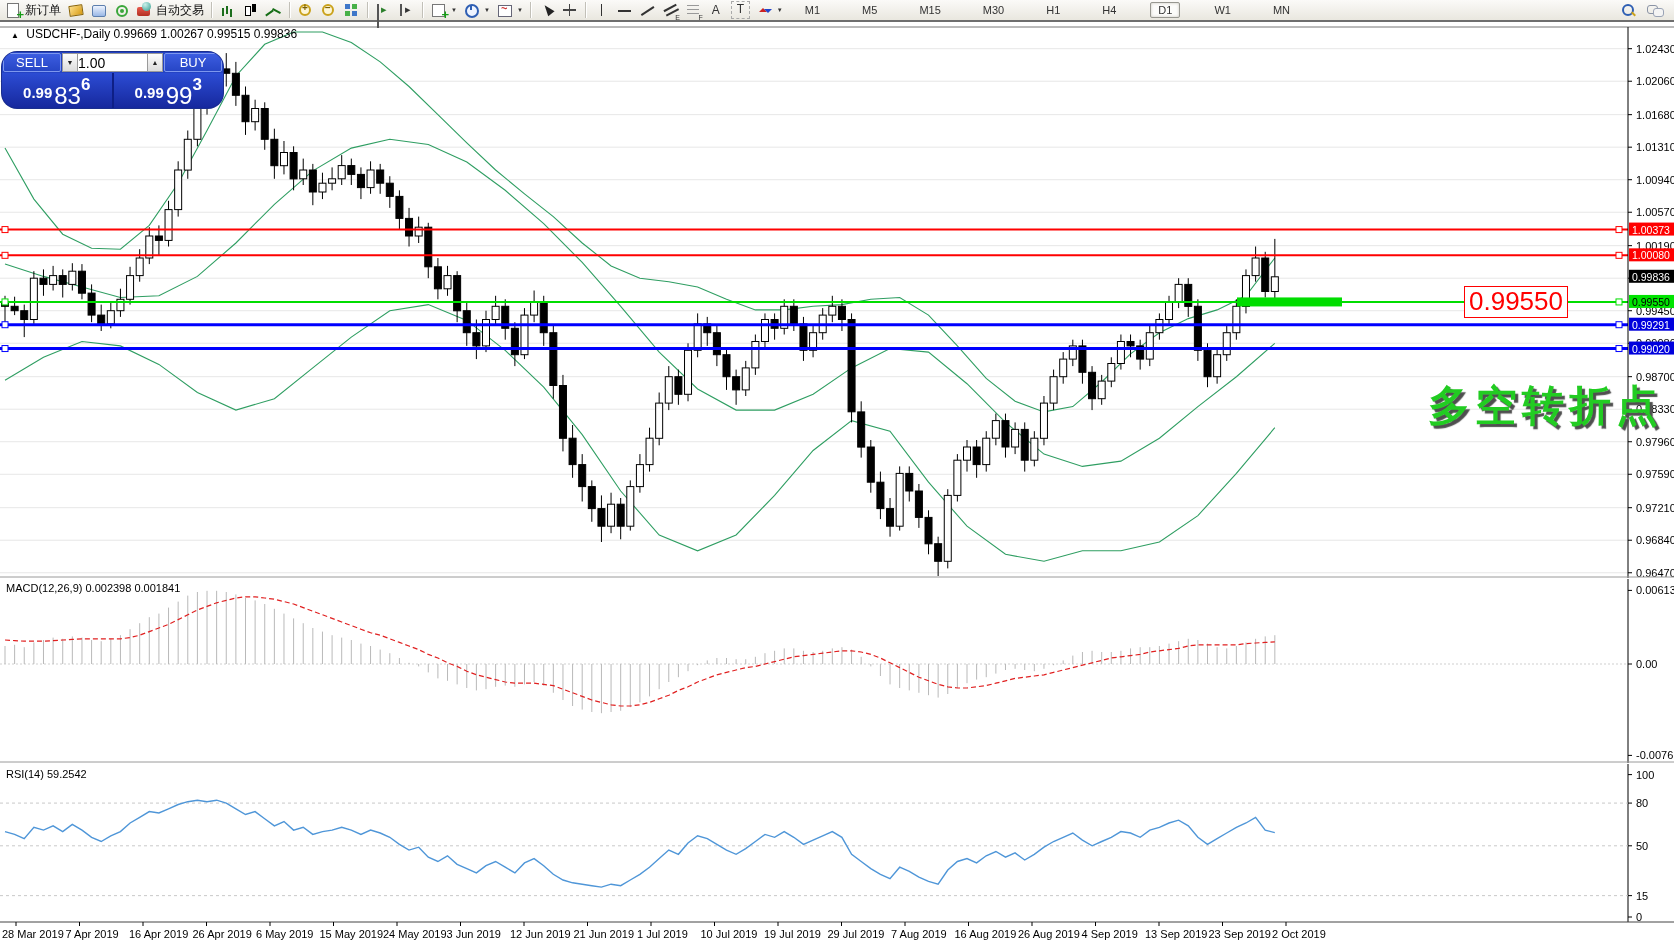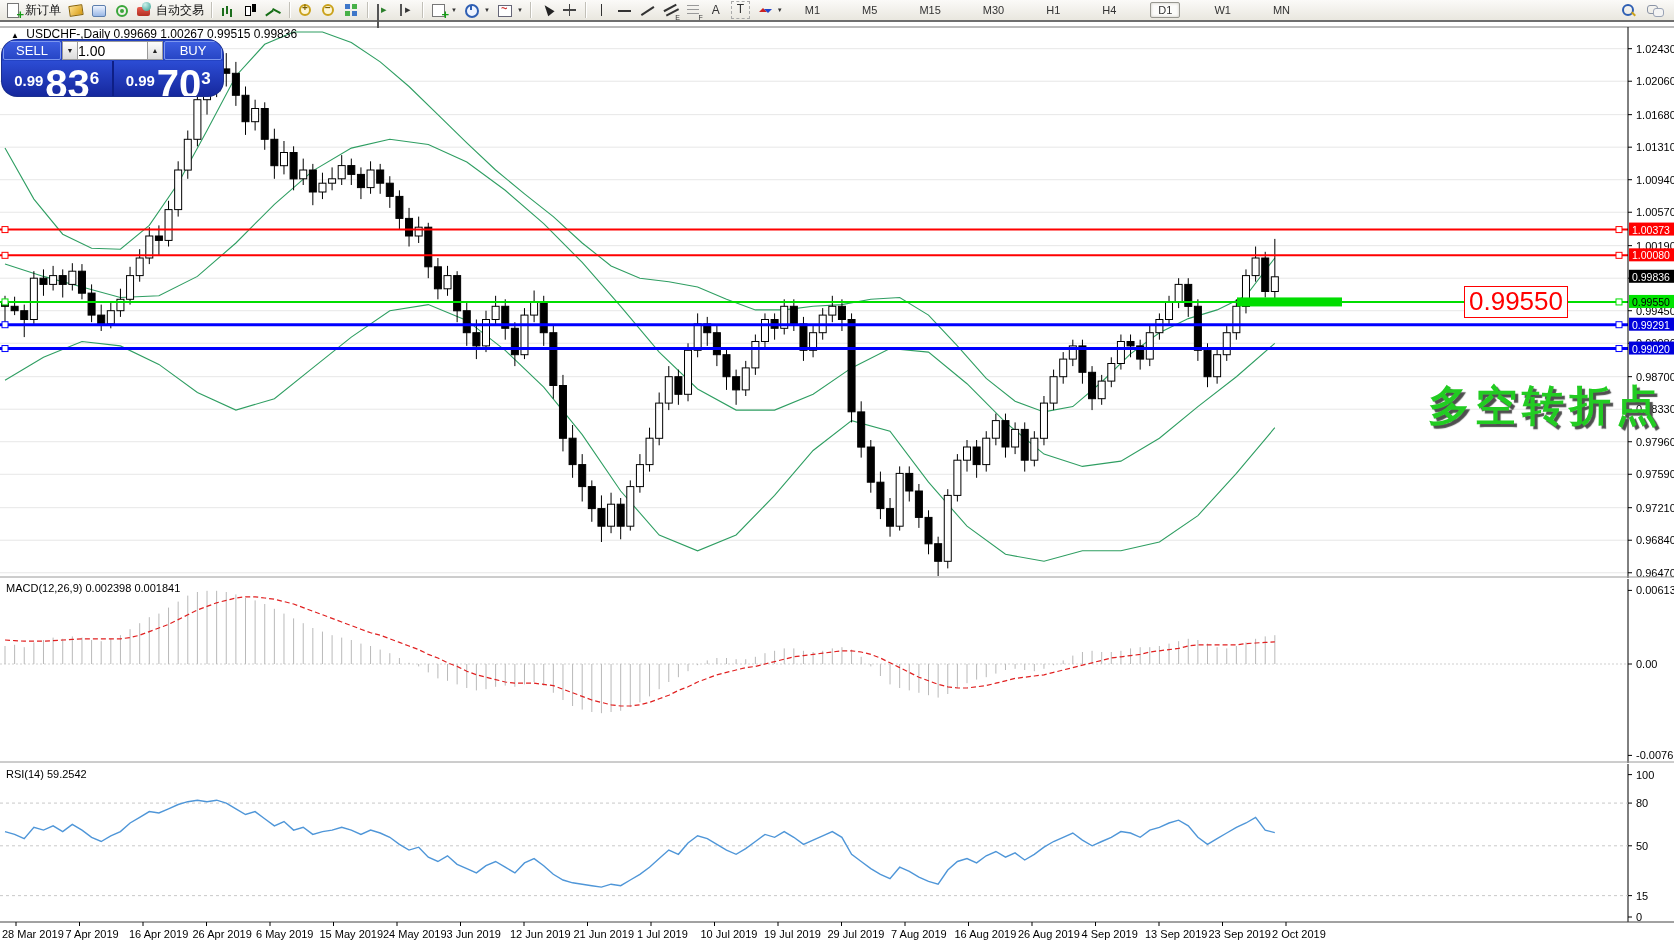--- a/index.html
+++ b/index.html
@@ -63,34 +63,34 @@
   .ic-arrows-icon::after{content:"";position:absolute;left:8px;top:7px;width:0;height:0;border:4px solid transparent;border-top-color:#24c;}
   .ic-search-icon::before{content:"";position:absolute;left:2px;top:2px;width:8px;height:8px;border:2px solid #2f5fb3;border-radius:50%;}
   .ic-search-icon::after{content:"";position:absolute;left:11px;top:11px;width:5px;height:2px;background:#caa21b;transform:rotate(45deg);}
   .ic-chat-icon::before{content:"";position:absolute;left:0;top:3px;width:9px;height:7px;border:1.5px solid #8a93a5;border-radius:3px;}
   .ic-chat-icon::after{content:"";position:absolute;left:6px;top:6px;width:9px;height:7px;border:1.5px solid #9aa3b5;border-radius:3px;background:#f4f4f4;}
   
   #chart-svg{position:absolute;left:0;top:0;z-index:1;}
   #chart-svg text{font-family:"Liberation Sans",sans-serif;}
   .chart-title{position:absolute;left:11px;top:27px;z-index:2;font-size:12px;color:#000;white-space:nowrap;}
   .chart-title .collapse{font-size:8px;margin-right:4px;}
-  .trade-panel{position:absolute;left:2px;top:40px;width:221px;z-index:3;border-radius:15px;overflow:hidden;
+  .trade-panel{position:absolute;left:2px;top:52px;width:221px;z-index:3;border-radius:15px;overflow:hidden;
     box-shadow:0 0 0 1px #1b2f8e;background:#1c34ad;}
   .tp-header{display:flex;align-items:stretch;height:21px;background:#2443c4;}
   .tp-btn{flex:0 0 58px;background:linear-gradient(#3c5de0,#2746c6);border:1px solid #7d97ee;border-radius:2px;
     color:#fff;font-size:13px;margin:1px;padding:0;}
   .tp-spin{flex:1;display:flex;align-items:stretch;margin:1px 0;}
   .tp-arrow{width:16px;background:linear-gradient(#fdfdfd,#dcdcdc);border:1px solid #9a9a9a;font-size:7px;padding:0;color:#222;}
   .tp-vol{flex:1;width:50px;border:1px solid #9a9a9a;border-left:none;border-right:none;font-size:14px;
     text-align:left;padding:0 10px 0 0;font-family:"Liberation Sans",sans-serif;}
   .tp-prices{display:flex;height:35px;background:#0e1f86;gap:2px;}
   .tp-price{flex:1;display:flex;align-items:baseline;justify-content:center;color:#fff;
     background:linear-gradient(#2c4cd4,#16289d);padding-top:2px;}
   .tp-small{font-size:15px;font-weight:bold;align-self:flex-end;margin:0 2px 7px 0;}
-  .tp-big{font-size:40px;font-weight:bold;line-height:42px;}
+  .tp-big{font-size:24px;font-weight:normal;line-height:42px;}
   .tp-sup{font-size:17px;font-weight:bold;position:relative;top:-14px;}
   .price-note{position:absolute;left:1464px;top:286px;width:102px;height:30px;z-index:2;
     border:1px solid #ff0000;color:#ff0000;background:#fff;font-size:26px;line-height:29px;text-align:center;}
   .cn-note{position:absolute;left:1428px;top:378px;z-index:2;font-size:42px;font-weight:bold;color:#22cc22;
     letter-spacing:5px;text-shadow:3px 3px 1px #4f4f4f;white-space:nowrap;}
 </style>
 </head>
 <body>
 
 <div id="toolbar">
@@ -816,20 +816,20 @@
     <button class="tp-btn">BUY</button>
   </div>
   <div class="tp-prices">
     <div class="tp-price">
       <span class="tp-small">0.99</span>
       <span class="tp-big">83</span>
       <span class="tp-sup">6</span>
     </div>
     <div class="tp-price">
       <span class="tp-small">0.99</span>
-      <span class="tp-big">70</span>
+      <span class="tp-big">99</span>
       <span class="tp-sup">3</span>
     </div>
   </div>
 </div>
 
 <div class="price-note">0.99550</div>
 <div class="cn-note">多空转折点</div>
 
 </body></html>

